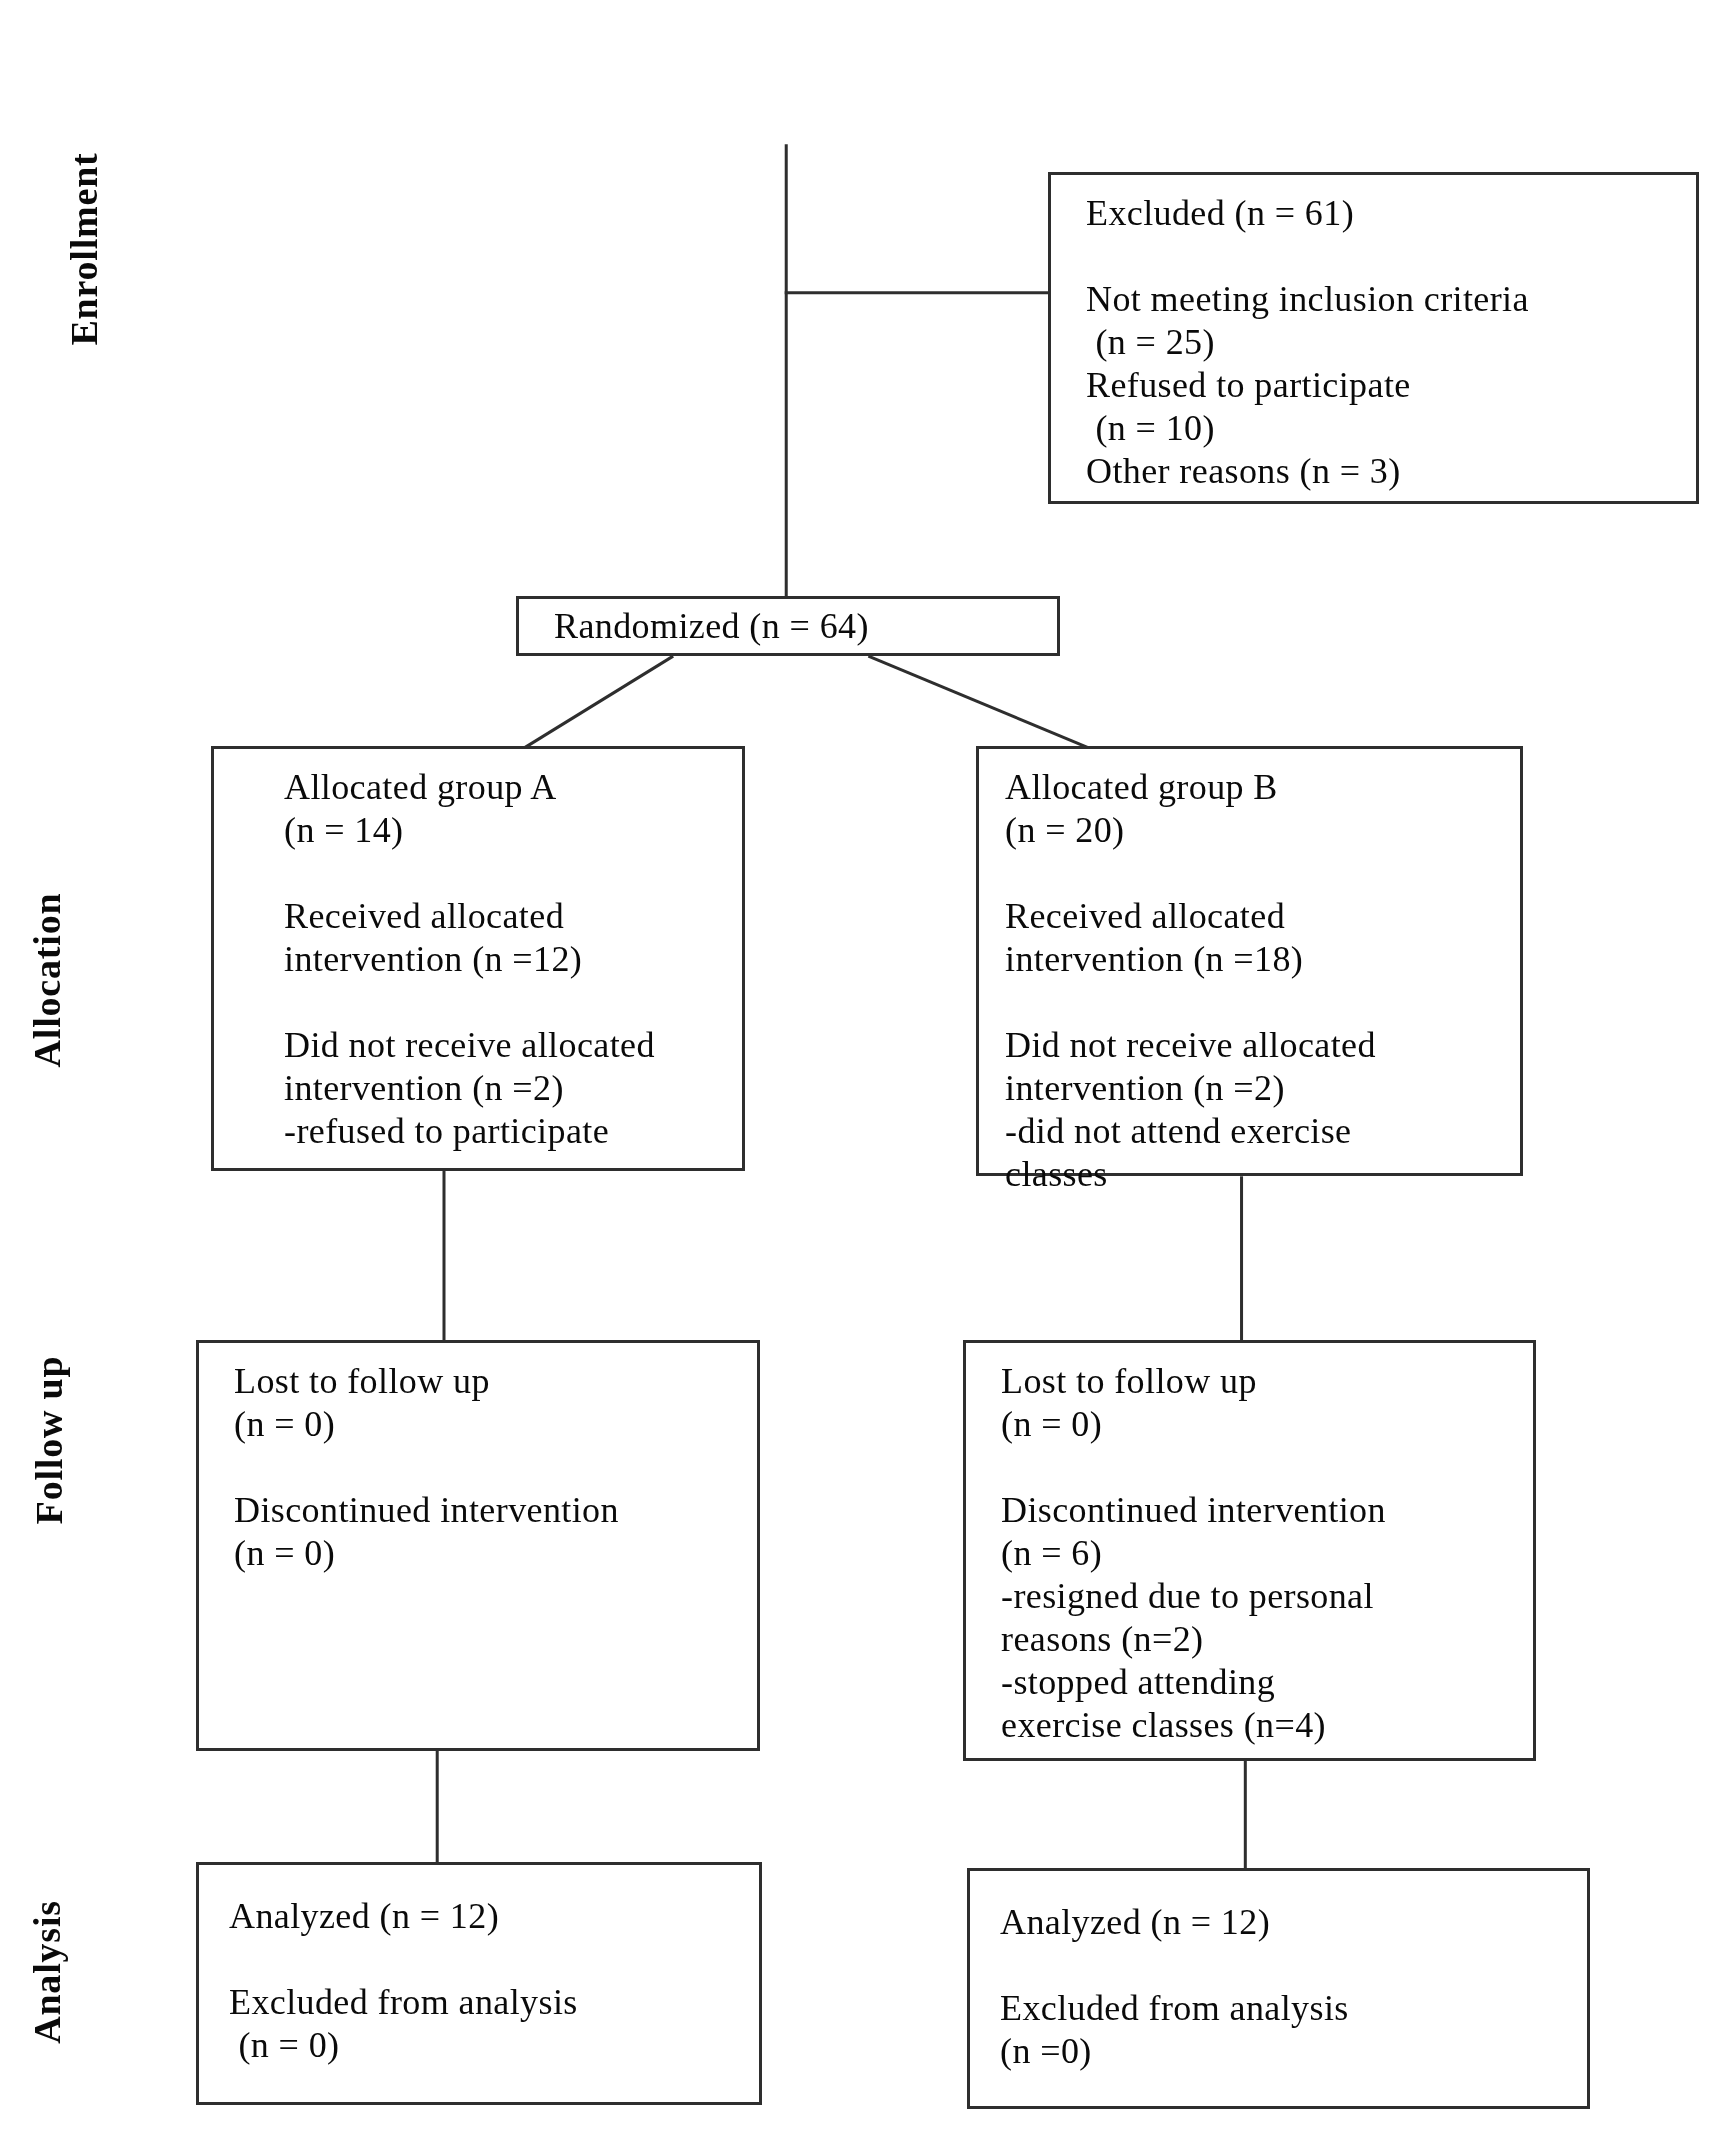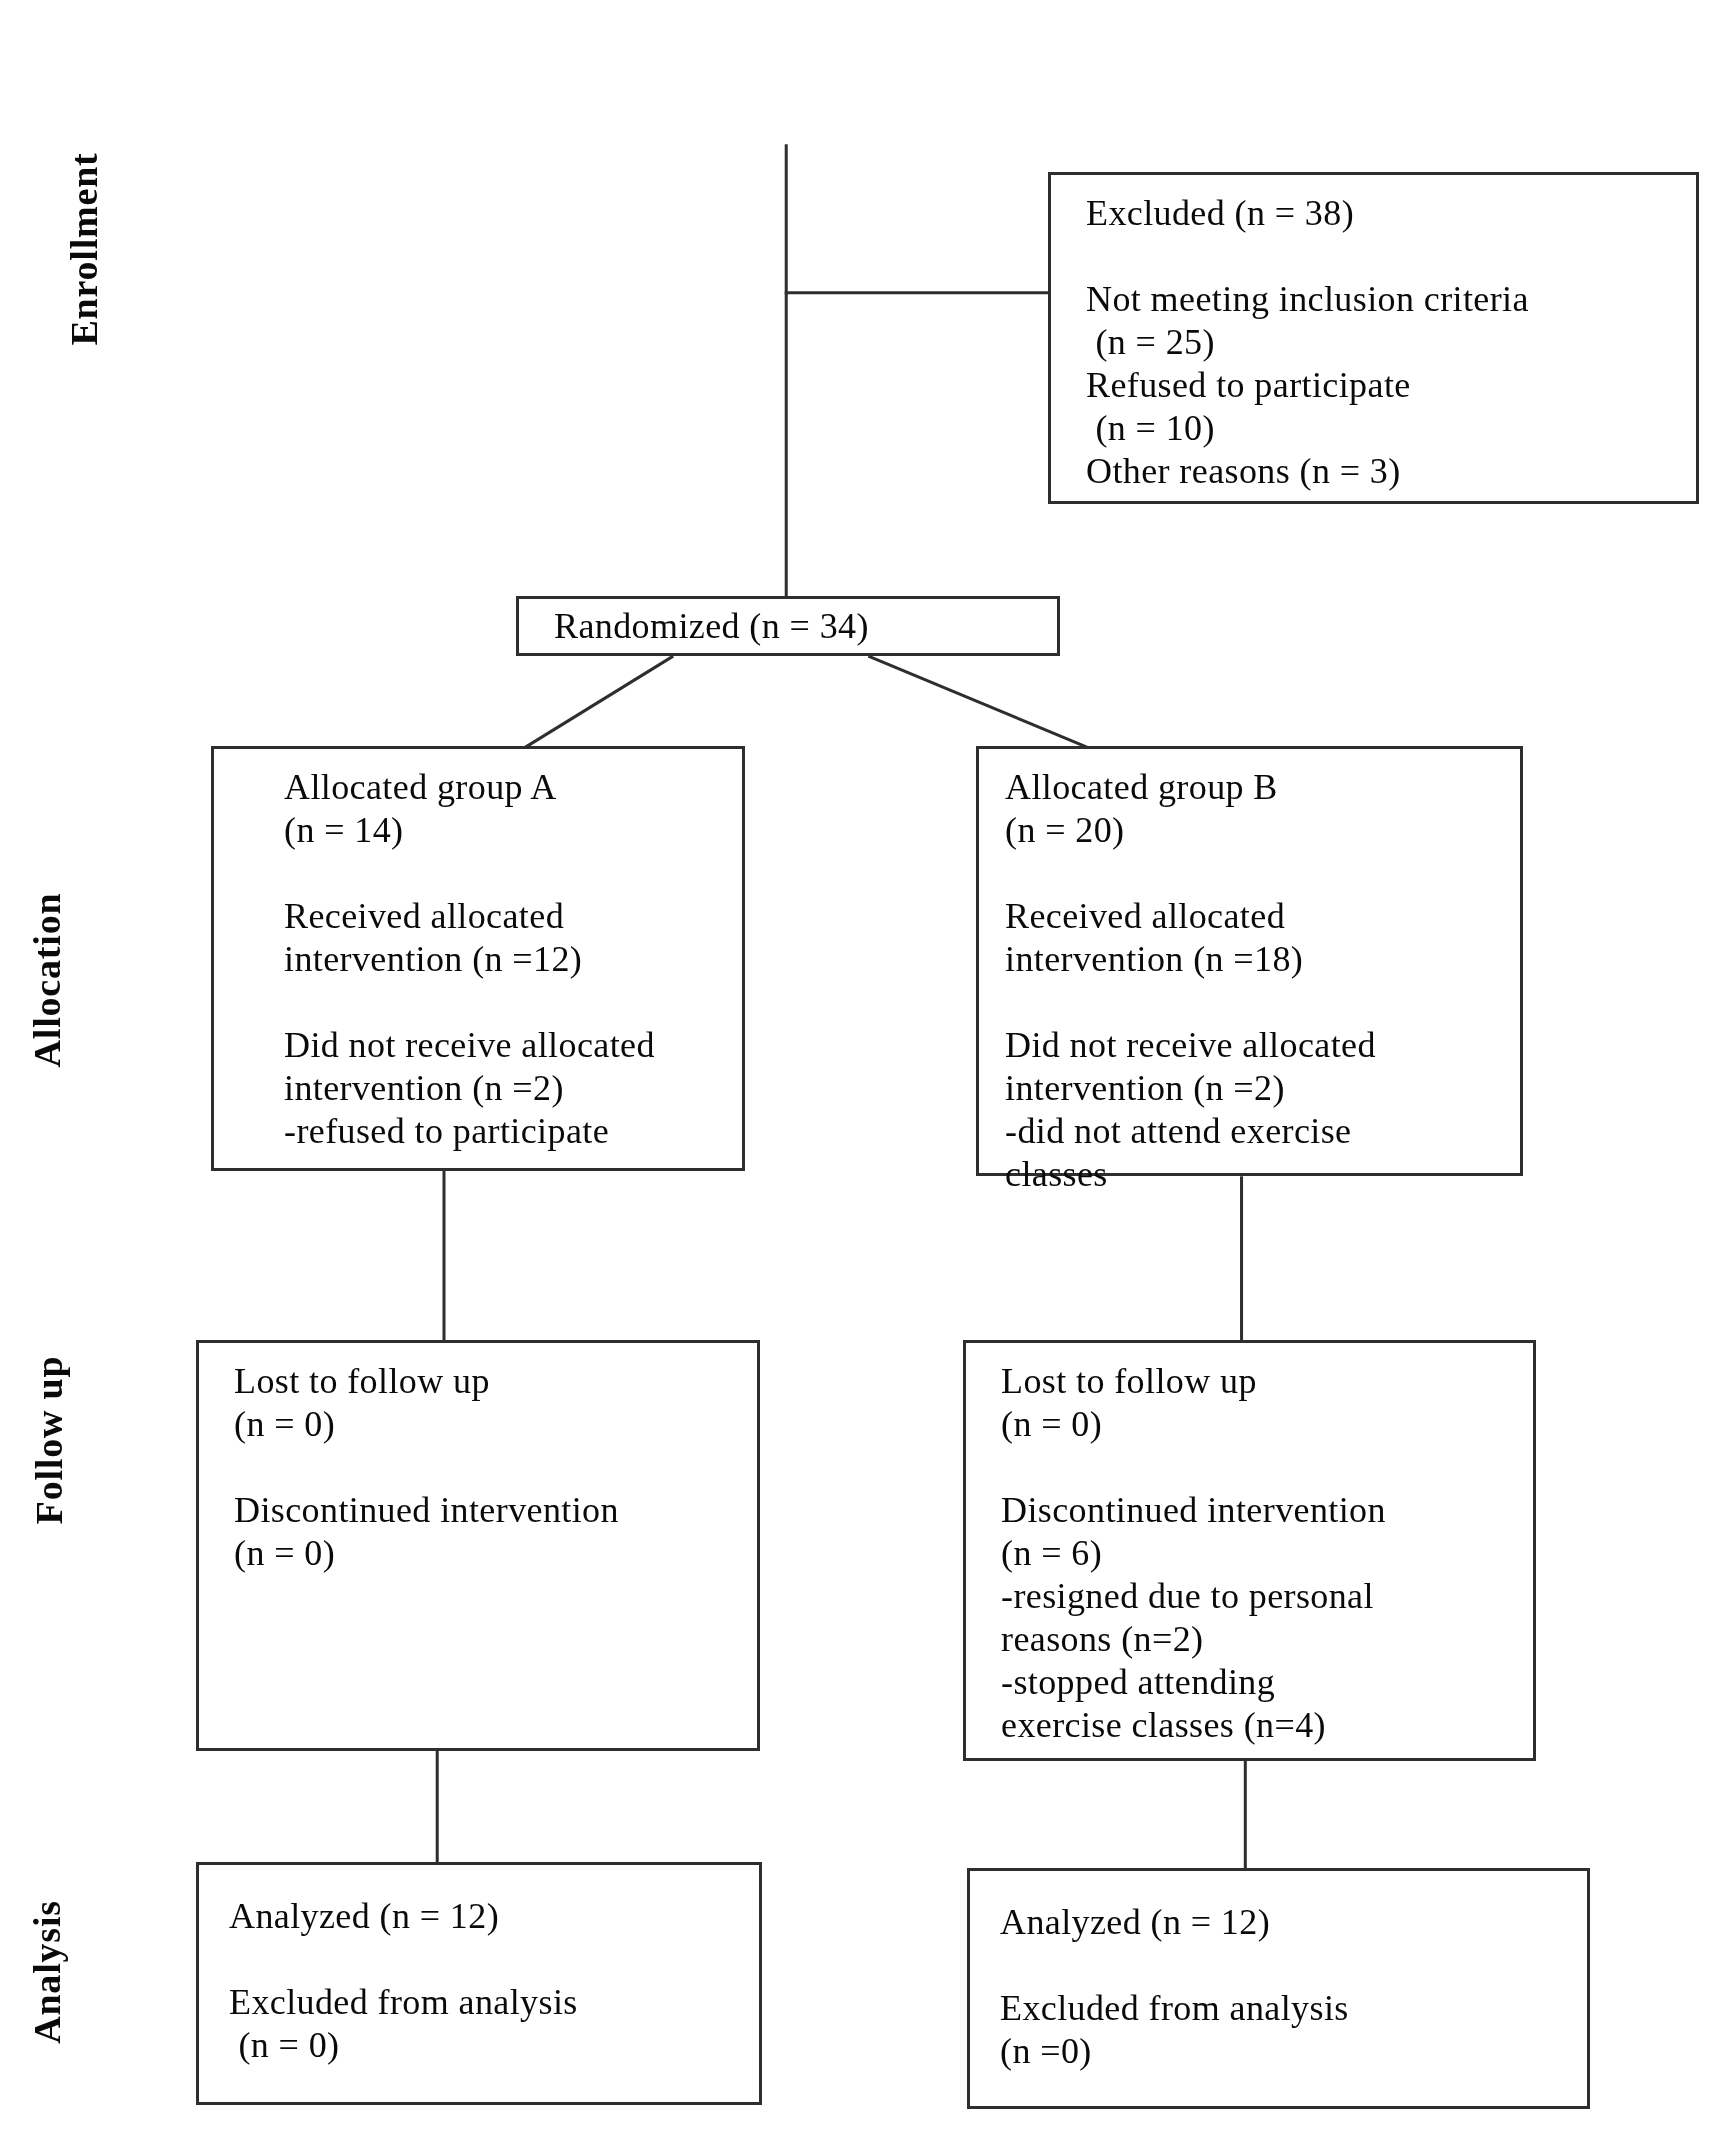--- a/index.html
+++ b/index.html
@@ -60,31 +60,31 @@
     <line x1="1652" y1="2335" x2="1652" y2="2492" stroke="#2e2e2e" stroke-width="4"></line>
   </svg>
 
   <div class="stage-label" style="left:84px; top:249px;">Enrollment</div>
   <div class="stage-label" style="left:47px; top:980px;">Allocation</div>
   <div class="stage-label" style="left:49px; top:1440px;">Follow up</div>
   <div class="stage-label" style="left:47px; top:1972px;">Analysis</div>
 
 
   <div class="fbox" style="left:1048px; top:172px; width:651px; height:332px;">
-    <div class="txt pad-std">Excluded (n = 38)
+    <div class="txt pad-std">Excluded (n = 61)
 
 Not meeting inclusion criteria
  (n = 25)
 Refused to participate
  (n = 10)
 Other reasons (n = 3)</div>
   </div>
 
   <div class="fbox box-randomized" style="left:516px; top:596px; width:544px; height:60px;">
-    <div class="txt">Randomized (n = 34)</div>
+    <div class="txt">Randomized (n = 64)</div>
   </div>
 
   <div class="fbox" style="left:211px; top:746px; width:534px; height:425px;padding-left:44px;">
     <div class="txt pad-alloc">Allocated group A
 (n = 14)
 
 Received allocated
 intervention (n =12)
 
 Did not receive allocated

